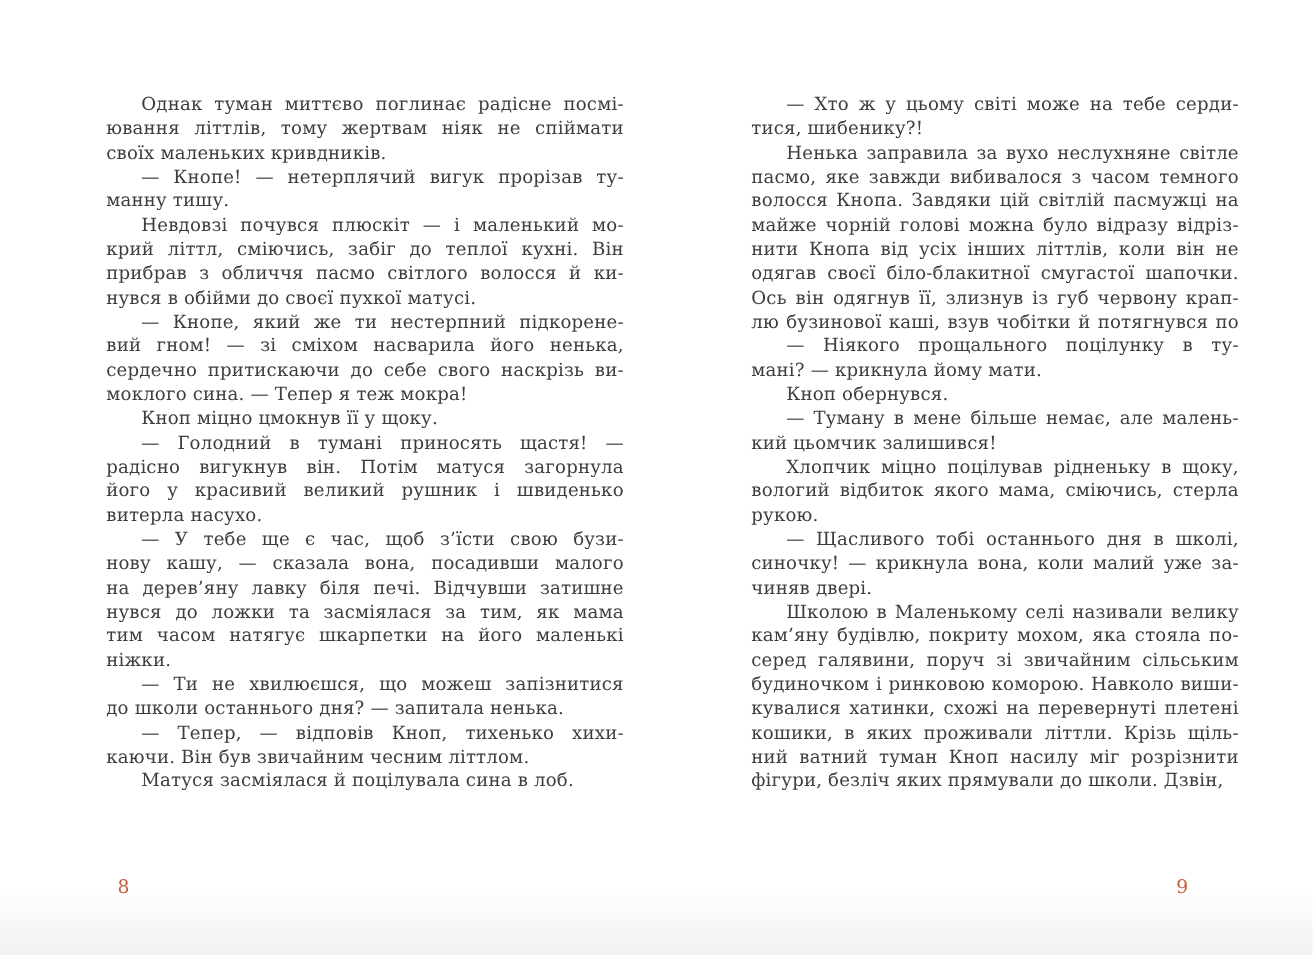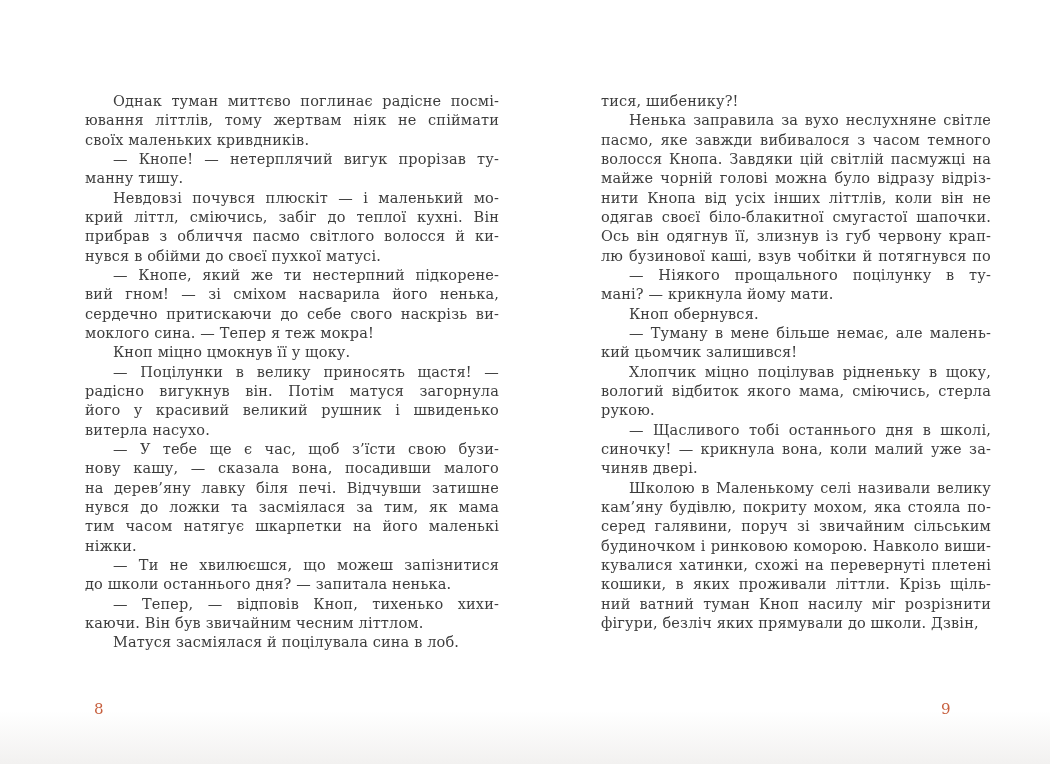--- a/index.html
+++ b/index.html
@@ -17,21 +17,20 @@
   .book-spread {
     position: absolute;
     inset: 0;
     background: linear-gradient(180deg, #ffffff 0%, #ffffff 93%, #f2f1f0 100%);
   }
   .text-col {
     position: absolute;
     top: 75px;
     color: var(--text-color, #3d3d3d);
     font-size: 14.5px;
-    margin-top: 17px;
   }
   .text-col.left  { left: 85px;  width: 414px; }
   .text-col.right { left: 601px; width: 390px; }
   .paragraph { margin: 0; padding: 0; }
   .line {
     height: 19.33px;
     line-height: 19.33px;
     text-align: justify;
     text-align-last: justify;
     white-space: normal;
@@ -73,21 +72,21 @@
       <div class="paragraph">
         <div class="line first">— Кнопе, який же ти нестерпний підкорене-</div>
         <div class="line">вий гном! — зі сміхом насварила його ненька,</div>
         <div class="line">сердечно притискаючи до себе свого наскрізь ви-</div>
         <div class="line last">моклого сина. — Тепер я теж мокра!</div>
       </div>
       <div class="paragraph">
         <div class="line first last">Кноп міцно цмокнув її у щоку.</div>
       </div>
       <div class="paragraph">
-        <div class="line first">— Поцілунки в велику приносять щастя! —</div>
+        <div class="line first">— Голодний в тумані приносять щастя! —</div>
         <div class="line">радісно вигукнув він. Потім матуся загорнула</div>
         <div class="line">його у красивий великий рушник і швиденько</div>
         <div class="line last">витерла насухо.</div>
       </div>
       <div class="paragraph">
         <div class="line first">— У тебе ще є час, щоб з’їсти свою бузи-</div>
         <div class="line">нову кашу, — сказала вона, посадивши малого</div>
         <div class="line">на дерев’яну лавку біля печі. Відчувши затишне</div>
         <div class="line">нувся до ложки та засміялася за тим, як мама</div>
         <div class="line">тим часом натягує шкарпетки на його маленькі</div>
@@ -101,20 +100,21 @@
         <div class="line first">— Тепер, — відповів Кноп, тихенько хихи-</div>
         <div class="line last">каючи. Він був звичайним чесним літтлом.</div>
       </div>
       <div class="paragraph">
         <div class="line first last">Матуся засміялася й поцілувала сина в лоб.</div>
       </div>
     </div>
 
   <div class="text-col right">
       <div class="paragraph">
+        <div class="line first">— Хто ж у цьому світі може на тебе серди-</div>
         <div class="line last">тися, шибенику?!</div>
       </div>
       <div class="paragraph">
         <div class="line first">Ненька заправила за вухо неслухняне світле</div>
         <div class="line">пасмо, яке завжди вибивалося з часом темного</div>
         <div class="line">волосся Кнопа. Завдяки цій світлій пасмужці на</div>
         <div class="line">майже чорній голові можна було відразу відріз-</div>
         <div class="line">нити Кнопа від усіх інших літтлів, коли він не</div>
         <div class="line">одягав своєї біло-блакитної смугастої шапочки.</div>
         <div class="line">Ось він одягнув її, злизнув із губ червону крап-</div>

